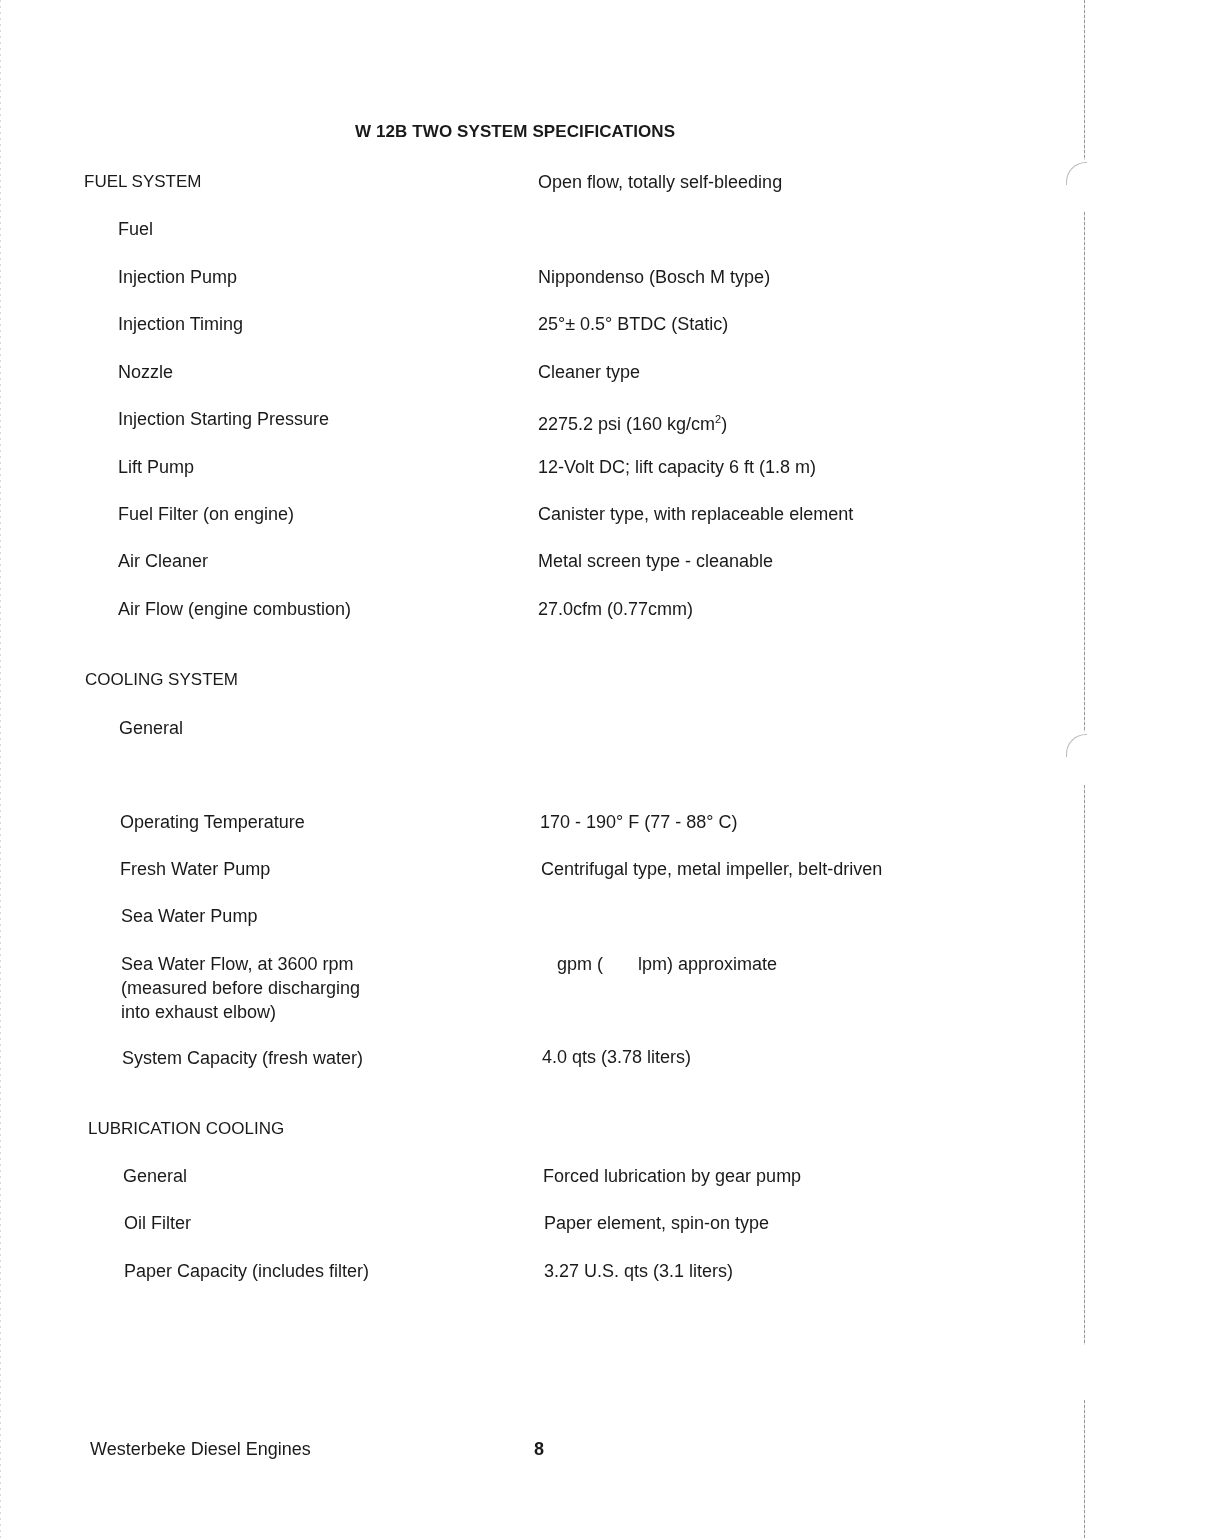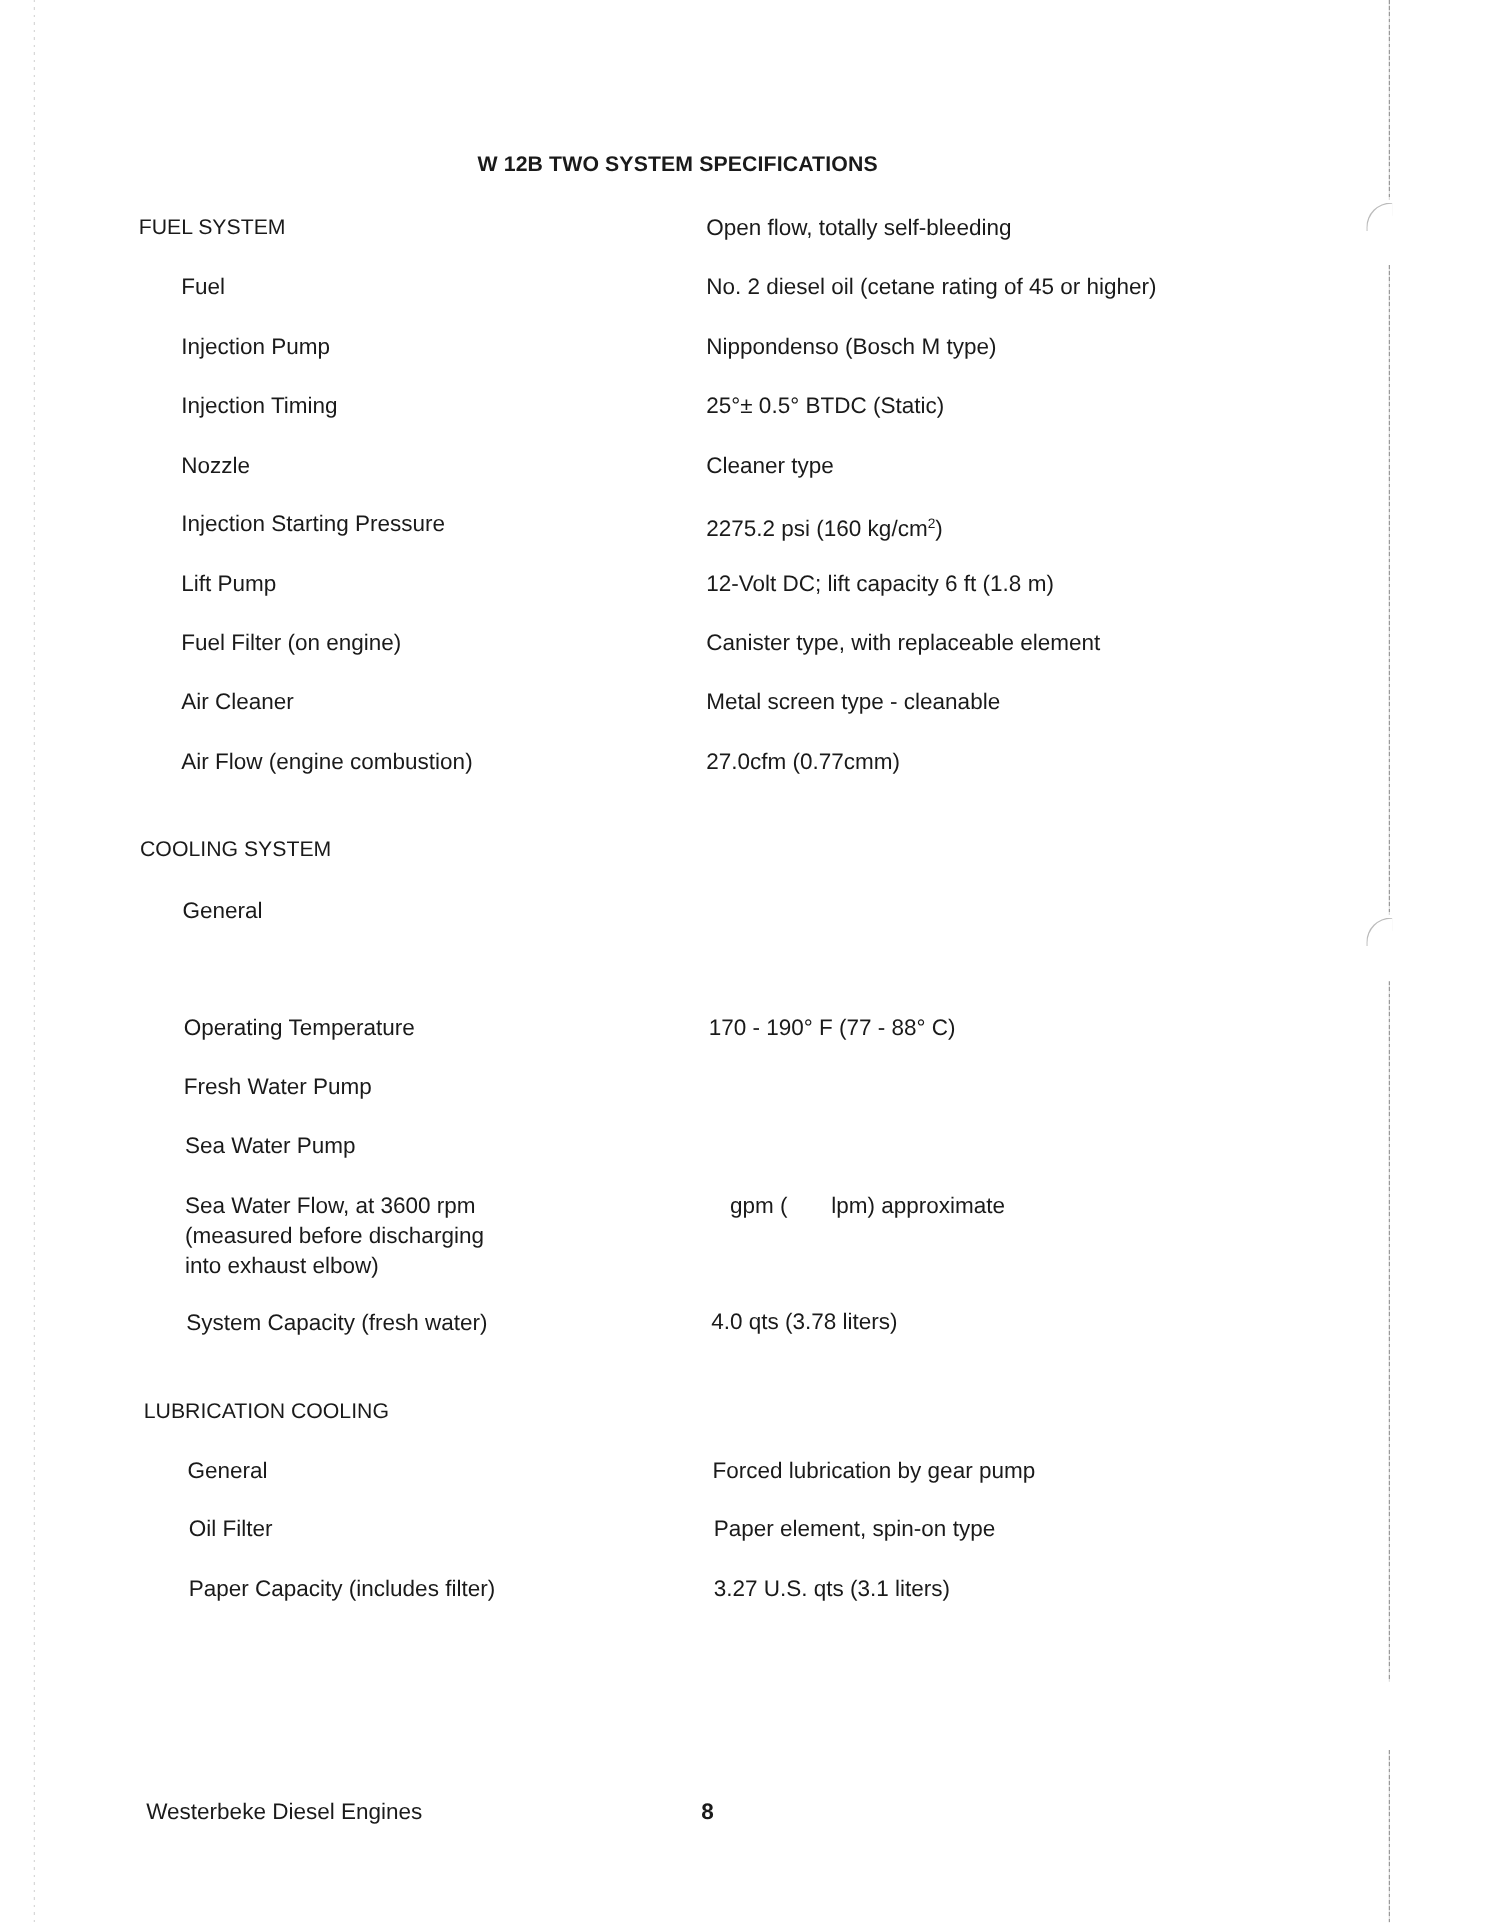--- a/index.html
+++ b/index.html
@@ -1,18 +1,18 @@
 <!DOCTYPE html>
 <html><head>
   <meta charset="utf-8">
   <style>
     html, body { margin: 0; padding: 0; background: #ffffff; }
     body { width: 1209px; height: 1538px; position: relative; overflow: hidden;
            font-family: "Liberation Sans", sans-serif; color: #1a1a1a; }
-    .page { position: absolute; inset: 0; margin-left: 27px; }
+    .page { position: absolute; inset: 0; }
     .title { position: absolute; left: 355px; top: 122px; font-size: 17px; font-weight: bold; letter-spacing: 0.1px; }
     .section { position: absolute; font-size: 17px; font-weight: normal; }
     .label { position: absolute; font-size: 18px; line-height: 24px; white-space: pre-line; }
     .value { position: absolute; font-size: 18px; line-height: 24px; white-space: pre-line; }
     .footer-left { position: absolute; left: 90px; top: 1439px; font-size: 18px; font-weight: normal; }
     .footer-right { position: absolute; left: 534px; top: 1439px; font-size: 18px; font-weight: bold; }
     .binding-line { position: absolute; left: 1084px; width: 1px; background: repeating-linear-gradient(#9a9a9a 0 3px, #e0e0e0 3px 5px); }
     .binding-curve { position: absolute; left: 1066px; width: 20px; height: 22px; border-left: 1px solid #bbb; border-top: 1px solid #bbb; border-radius: 20px 0 0 0; }
     .left-edge { position: absolute; left: 0; top: 0; width: 1px; height: 1538px; background: repeating-linear-gradient(#d8d8d8 0 2px, transparent 2px 6px); }
     sup { font-size: 11px; }
@@ -28,21 +28,20 @@
   <div class="binding-curve" style="top:734px"></div>
   <div class="binding-line" style="top:785px;height:560px"></div>
   <div class="binding-line" style="top:1400px;height:138px"></div>
 
   <div class="title">W 12B TWO SYSTEM SPECIFICATIONS</div>
 
   <div class="section" style="left:84px;top:172px">FUEL SYSTEM</div>
   <div class="value" style="left:538px;top:170px">Open flow, totally self-bleeding</div>
 
   <div class="label" style="left:118px;top:217px">Fuel</div>
-  <div class="value" style="left:538px;top:217px">No. 2 diesel oil (cetane rating of 45 or higher)</div>
 
   <div class="label" style="left:118px;top:265px">Injection Pump</div>
   <div class="value" style="left:538px;top:265px">Nippondenso (Bosch M type)</div>
 
   <div class="label" style="left:118px;top:312px">Injection Timing</div>
   <div class="value" style="left:538px;top:312px">25°± 0.5°  BTDC (Static)</div>
 
   <div class="label" style="left:118px;top:360px">Nozzle</div>
   <div class="value" style="left:538px;top:360px">Cleaner type</div>
 
@@ -62,20 +61,21 @@
   <div class="value" style="left:538px;top:597px">27.0cfm (0.77cmm)</div>
 
   <div class="section" style="left:85px;top:670px">COOLING SYSTEM</div>
 
   <div class="label" style="left:119px;top:716px">General</div>
 
   <div class="label" style="left:120px;top:810px">Operating Temperature</div>
   <div class="value" style="left:540px;top:810px">170 - 190° F (77 - 88° C)</div>
 
   <div class="label" style="left:120px;top:857px">Fresh Water Pump</div>
+  <div class="value" style="left:541px;top:857px">Centrifugal type, metal impeller, belt-driven</div>
 
   <div class="label" style="left:121px;top:904px">Sea Water Pump</div>
 
   <div class="label" style="left:121px;top:952px">Sea Water Flow, at 3600 rpm
 (measured before discharging
 into exhaust elbow)</div>
   <div class="value" style="left:542px;top:952px;white-space:pre">   gpm (       lpm) approximate</div>
 
   <div class="label" style="left:122px;top:1046px">System Capacity (fresh water)</div>
   <div class="value" style="left:542px;top:1045px">4.0 qts (3.78 liters)</div>

